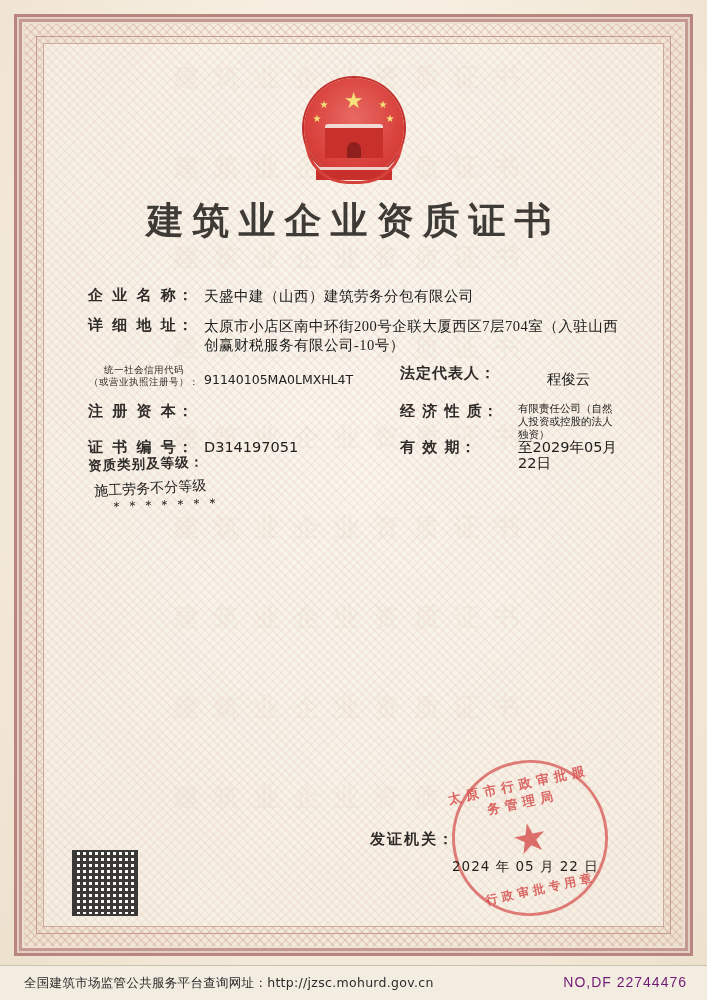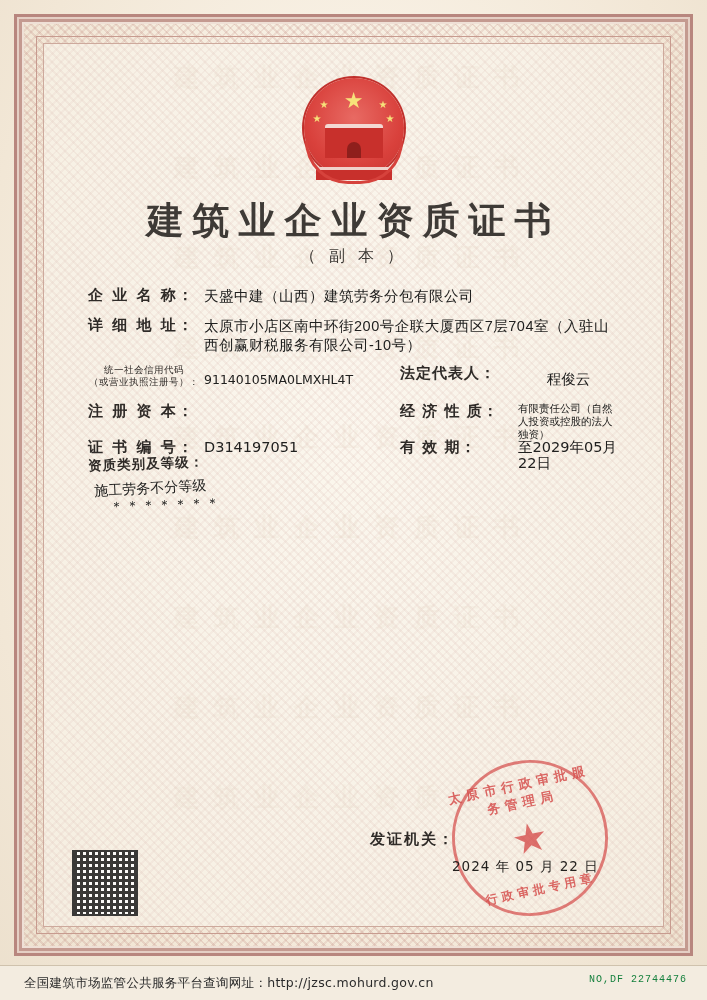--- a/index.html
+++ b/index.html
@@ -208,21 +208,21 @@
   }
   .val {
     position: absolute;
     left: 116px;
     top: 1px;
     right: 0;
     color: #20201f;
     font-size: 14.5px;
     line-height: 19px;
     letter-spacing: 0.5px;
-    font-family: Liberation Sans, sans-serif;
+    font-family: Liberation Serif, serif;
   }
 
   
   .half-left-lbl {
     position: absolute; left: 0; top: 0; width: 112px;
     color: #2f2b28; font-size: 15px; font-weight: 700; letter-spacing: 2px;
   }
   .half-left-val {
     position: absolute; left: 116px; top: 1px; width: 186px;
     color: #20201f; font-size: 14.5px;
@@ -365,24 +365,24 @@
     left: 24px;
     top: 9px;
     font-size: 12.5px;
     color: #2b2b2b;
     letter-spacing: 0.3px;
   }
   .footer-right {
     position: absolute;
     right: 20px;
     top: 8px;
-    font-size: 10px;
-    color: #15803d;
+    font-size: 14px;
+    color: #701a75;
     letter-spacing: 1px;
-    font-family: Liberation Mono, monospace;
+    font-family: Liberation Sans, sans-serif;
   }
 </style>
 </head>
 <body>
 
 <div class="cert">
 
   <div class="watermark-layer">
     <div class="wm-row" style="top:60px;">建筑业企业资质证书</div>
     <div class="wm-row" style="top:150px;">建筑业企业资质证书</div>
@@ -407,21 +407,20 @@
       <div class="emblem-star s1">★</div>
       <div class="emblem-star s2">★</div>
       <div class="emblem-star s3">★</div>
       <div class="emblem-star s4">★</div>
       <div class="emblem-gate"></div>
       <div class="emblem-base"></div>
       <div class="emblem-wheat"></div>
     </div>
 
     <div class="title">建筑业企业资质证书</div>
-    <div class="subtitle">（ 副 本 ）</div>
 
     <div class="fields">
 
       <div class="row" style="height:28px;">
         <div class="lbl">企 业 名 称：</div>
         <div class="val">天盛中建（山西）建筑劳务分包有限公司</div>
       </div>
 
       <div class="row" style="height:46px;">
         <div class="lbl">详 细 地 址：</div>

